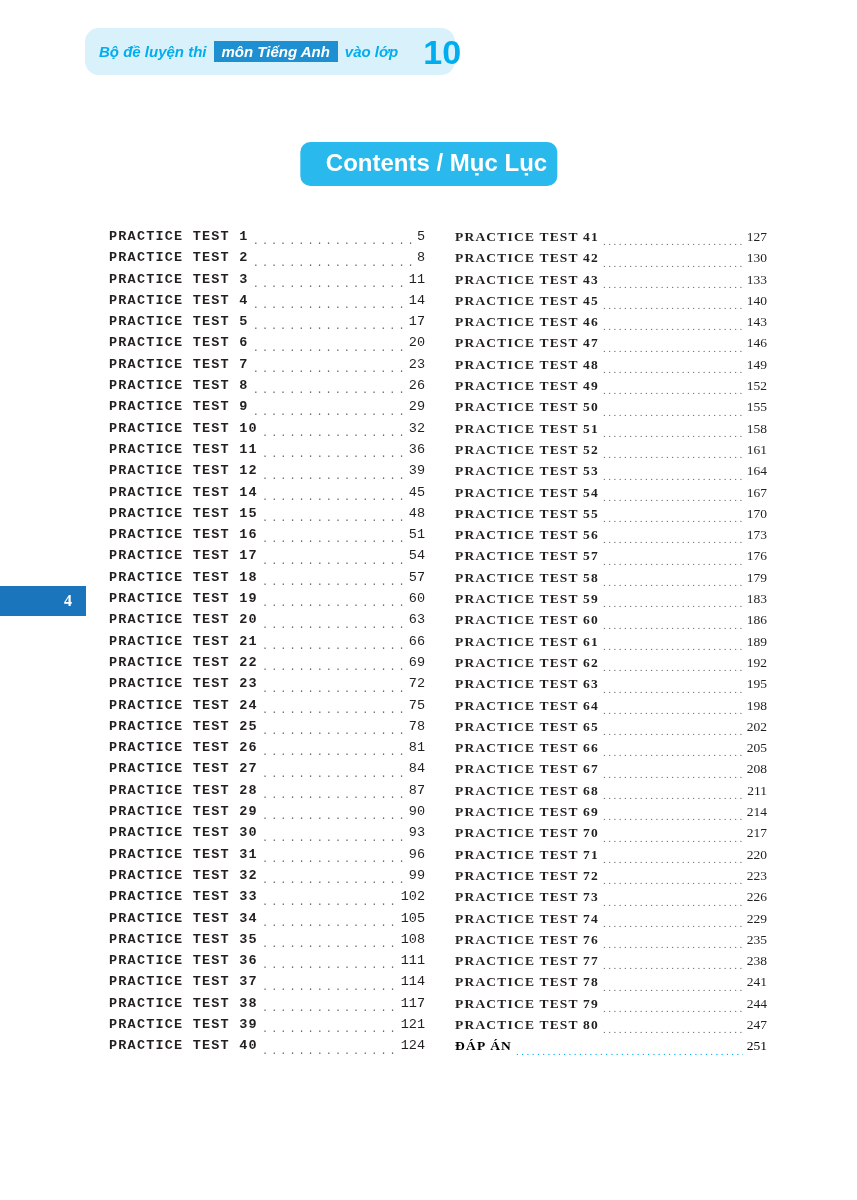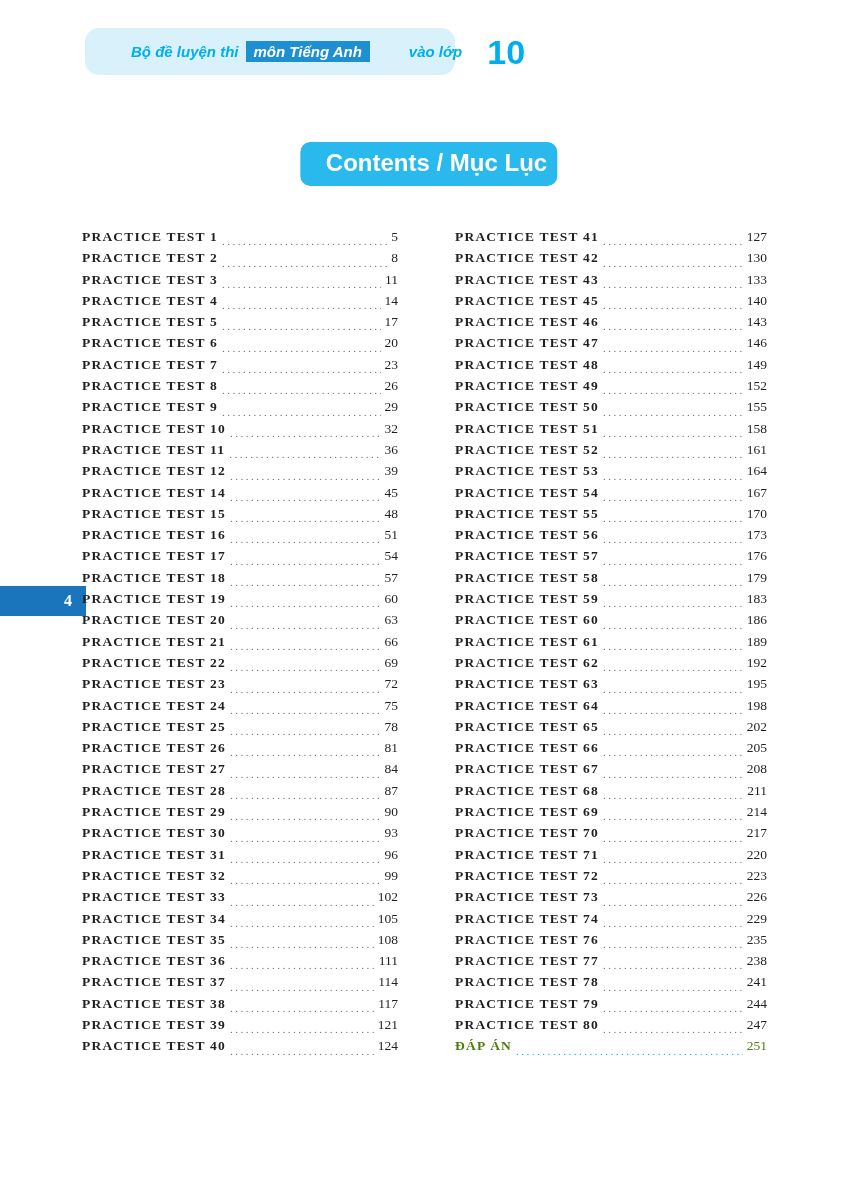--- a/index.html
+++ b/index.html
@@ -24,21 +24,20 @@
     box-sizing: border-box;
     gap: 7px;
     font-family: "Liberation Sans", sans-serif;
   }
   .header-prefix, .header-middle {
     color: #00aeef;
     font-weight: bold;
     font-style: italic;
     font-size: 15px;
     white-space: nowrap;
-    margin-left: 32px;
   }
   .header-highlight {
     background: #1e8fd0;
     color: #ffffff;
     font-weight: bold;
     font-style: italic;
     font-size: 15px;
     padding: 2px 8px;
     border-radius: 0;
     white-space: nowrap;
@@ -80,21 +79,21 @@
     box-sizing: border-box;
     font-weight: bold;
     font-size: 16px;
   }
 
   
   .toc-col {
     position: absolute;
     top: 229px;
   }
-  #toc-left  { left: 82px;  width: 316px; }
+  #toc-left  { left: 109px;  width: 316px; font-family: Liberation Mono, monospace; }
   #toc-right { left: 455px; width: 312px; }
 
   .toc-row {
     display: flex;
     align-items: baseline;
     height: 21.3px;
     font-size: 13.5px;
     color: #231f20;
   }
   .toc-label {
@@ -112,21 +111,21 @@
     align-self: flex-end;
     padding-bottom: 3px;
   }
   .leader::after {
     content: "....................................................................................................";
     letter-spacing: 2.5px;
   }
   .toc-page { white-space: nowrap; }
 
   .toc-row.accent .toc-label,
-  .toc-row.accent .toc-page { color: #4d7c0f; }
+  .toc-row.accent .toc-page { color: #000000; }
   .toc-row.accent .leader { color: #00aeef; }
   .toc-row.accent .toc-page { font-weight: normal; }
 </style>
 </head>
 <body>
 
 <div class="header-pill">
   <span class="header-prefix">Bộ đề luyện thi</span>
   <span class="header-highlight">môn Tiếng Anh</span>
   <span class="header-middle">vào lớp</span>

